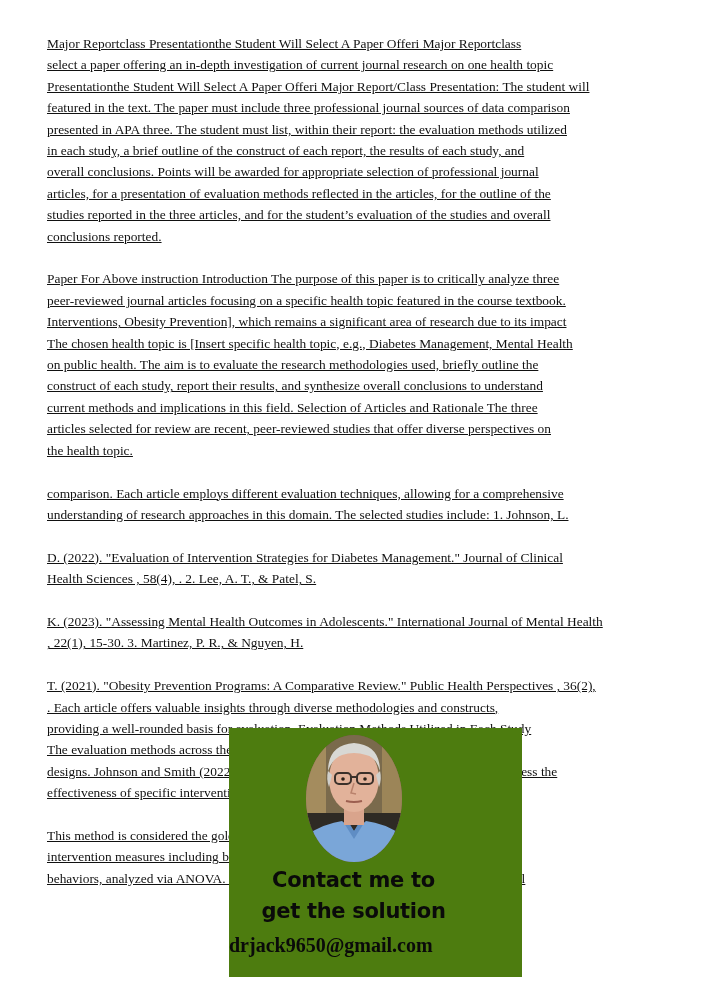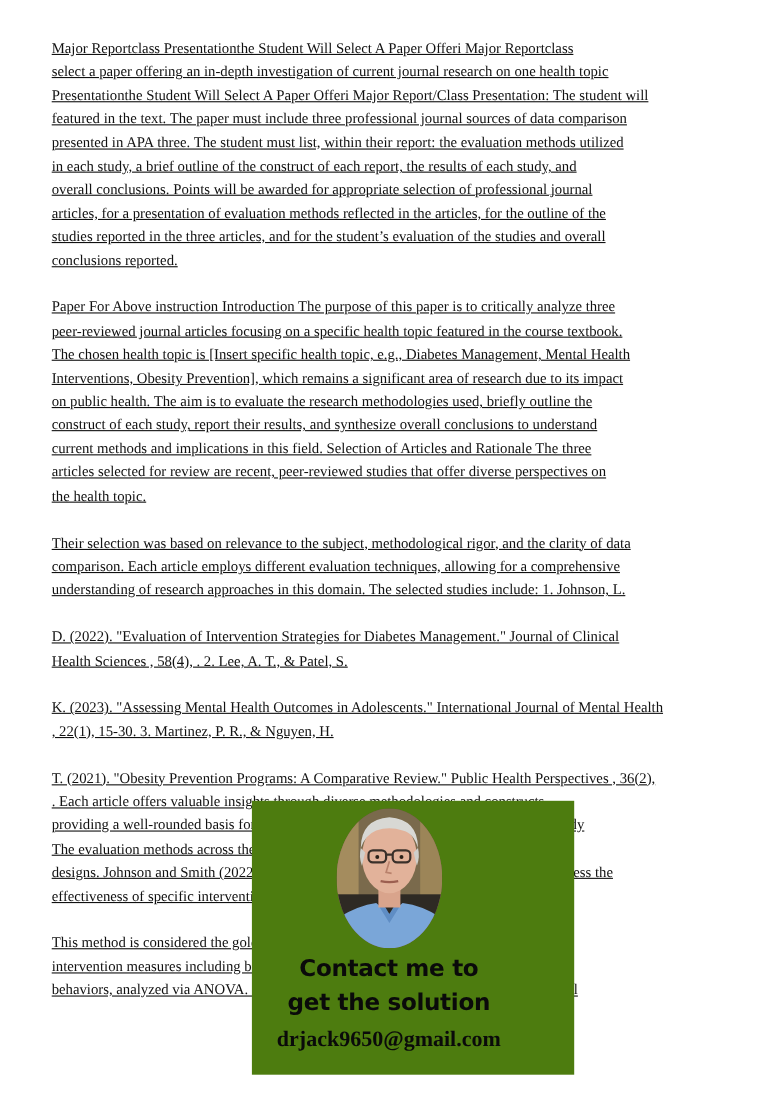--- a/index.html
+++ b/index.html
@@ -62,21 +62,21 @@
       font-size: 21px;
       letter-spacing: -0.3px;
     }
     .contact.l1 { top: 140px; }
     .contact.l2 { top: 171px; }
     .email {
       position: absolute;
       left: 0;
       top: 206px;
       width: 249px;
-      text-align: center;
+      text-align: left;
       font-family: "Liberation Serif", "DejaVu Serif", serif;
       font-weight: bold;
       font-size: 20px;
       color: #0a0a0a;
     }
   </style>
 </head>
 <body>
 
 <div class="page">
@@ -88,30 +88,29 @@
     <span class="line">presented in APA three. The student must list, within their report: the evaluation methods utilized</span>
     <span class="line">in each study, a brief outline of the construct of each report, the results of each study, and</span>
     <span class="line">overall conclusions. Points will be awarded for appropriate selection of professional journal</span>
     <span class="line">articles, for a presentation of evaluation methods reflected in the articles, for the outline of the</span>
     <span class="line">studies reported in the three articles, and for the student’s evaluation of the studies and overall</span>
     <span class="line">conclusions reported.</span>
   </p>
   <p class="para">
     <span class="line">Paper For Above instruction Introduction The purpose of this paper is to critically analyze three</span>
     <span class="line">peer-reviewed journal articles focusing on a specific health topic featured in the course textbook.</span>
+    <span class="line">Interventions, Obesity Prevention], which remains a significant area of research due to its impact</span>
     <span class="line">The chosen health topic is [Insert specific health topic, e.g., Diabetes Management, Mental Health</span>
-    <span class="line">Interventions, Obesity Prevention], which remains a significant area of research due to its impact</span>
     <span class="line">on public health. The aim is to evaluate the research methodologies used, briefly outline the</span>
     <span class="line">construct of each study, report their results, and synthesize overall conclusions to understand</span>
     <span class="line">current methods and implications in this field. Selection of Articles and Rationale The three</span>
     <span class="line">articles selected for review are recent, peer-reviewed studies that offer diverse perspectives on</span>
     <span class="line">the health topic.</span>
   </p>
   <p class="para">
-    <span class="line">Their selection was based on relevance to the subject, methodological rigor, and the clarity of data</span>
     <span class="line">comparison. Each article employs different evaluation techniques, allowing for a comprehensive</span>
     <span class="line">understanding of research approaches in this domain. The selected studies include: 1. Johnson, L.</span>
   </p>
   <p class="para">
     <span class="line">D. (2022). "Evaluation of Intervention Strategies for Diabetes Management." Journal of Clinical</span>
     <span class="line">Health Sciences , 58(4), . 2. Lee, A. T., &amp; Patel, S.</span>
   </p>
   <p class="para">
     <span class="line">K. (2023). "Assessing Mental Health Outcomes in Adolescents." International Journal of Mental Health</span>
     <span class="line">, 22(1), 15-30. 3. Martinez, P. R., &amp; Nguyen, H.</span>

